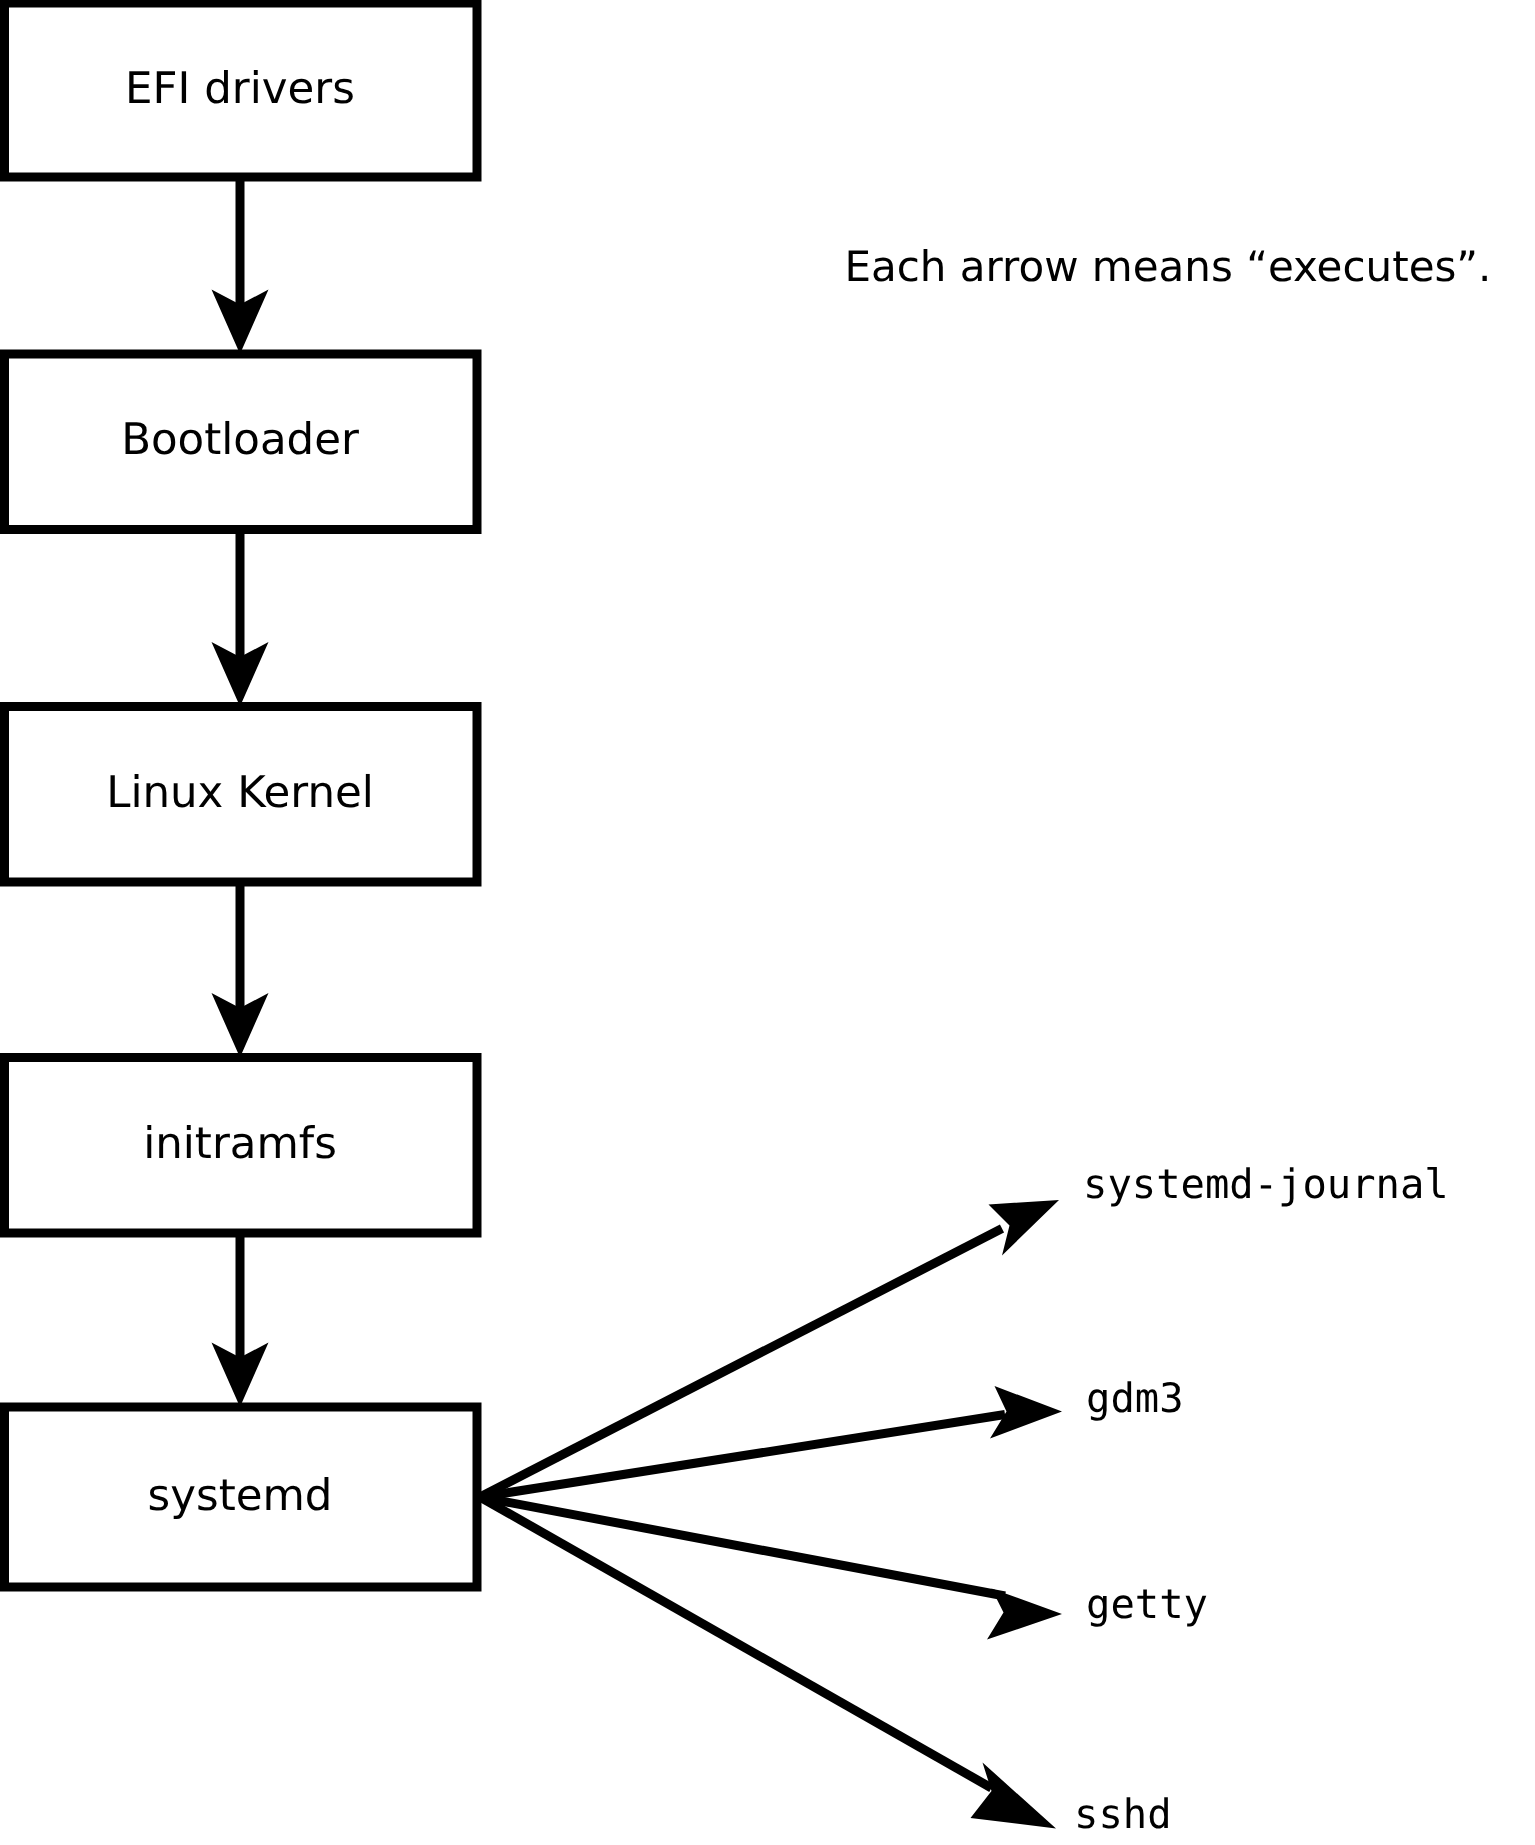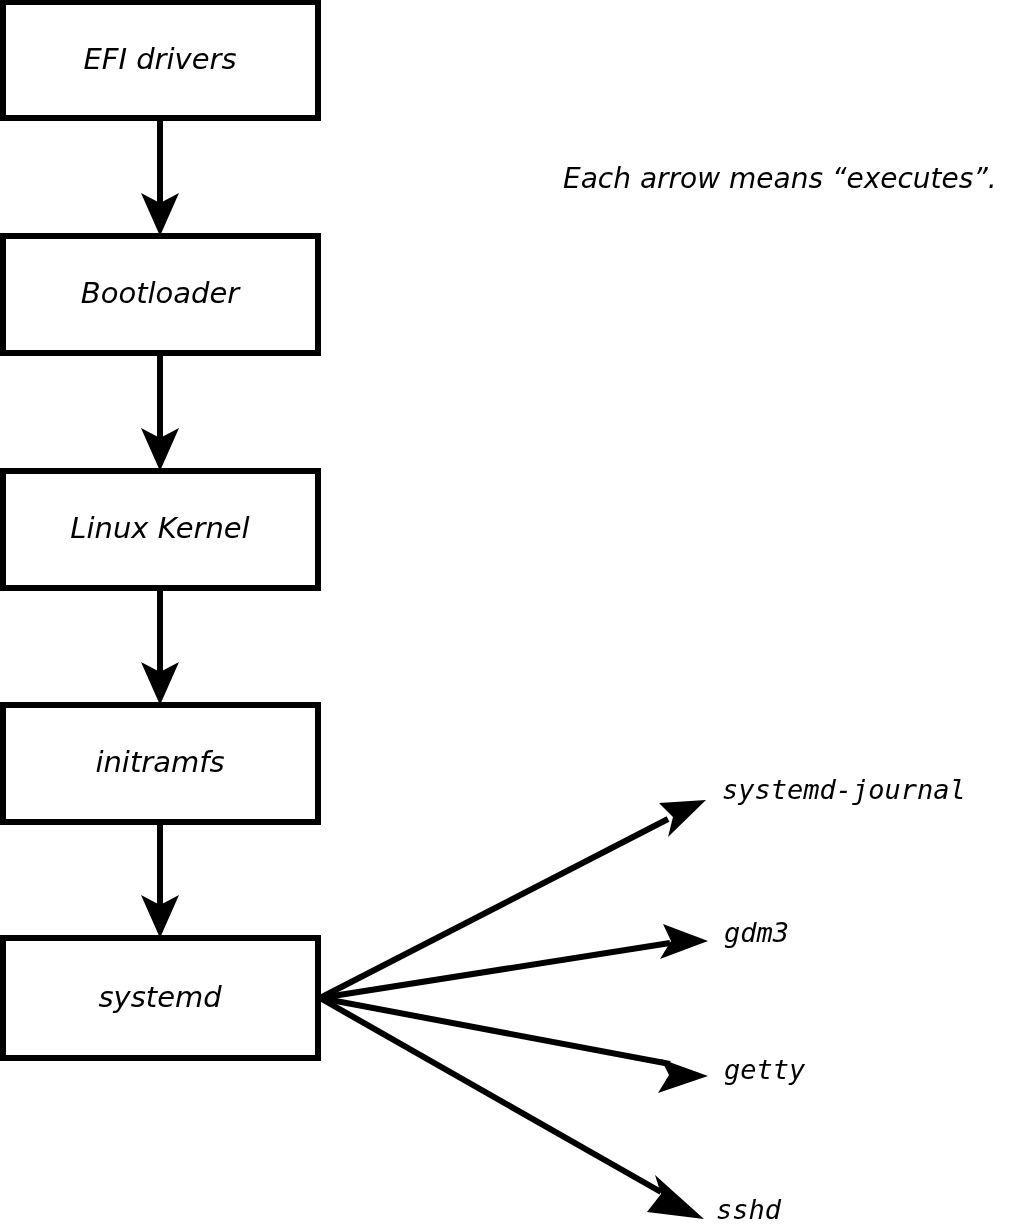--- a/index.html
+++ b/index.html
@@ -10,21 +10,20 @@
   }
   body {
     font-family: "DejaVu Sans", sans-serif;
   }
   #canvas {
     position: relative;
     width: 1023px;
     height: 1230px;
     background: #ffffff;
     overflow: hidden;
-    font-style: italic;
   }
   #diagram-svg {
     position: absolute;
     left: 0;
     top: 0;
     width: 1023px;
     height: 1230px;
     display: block;
   }
   .box-rect {

